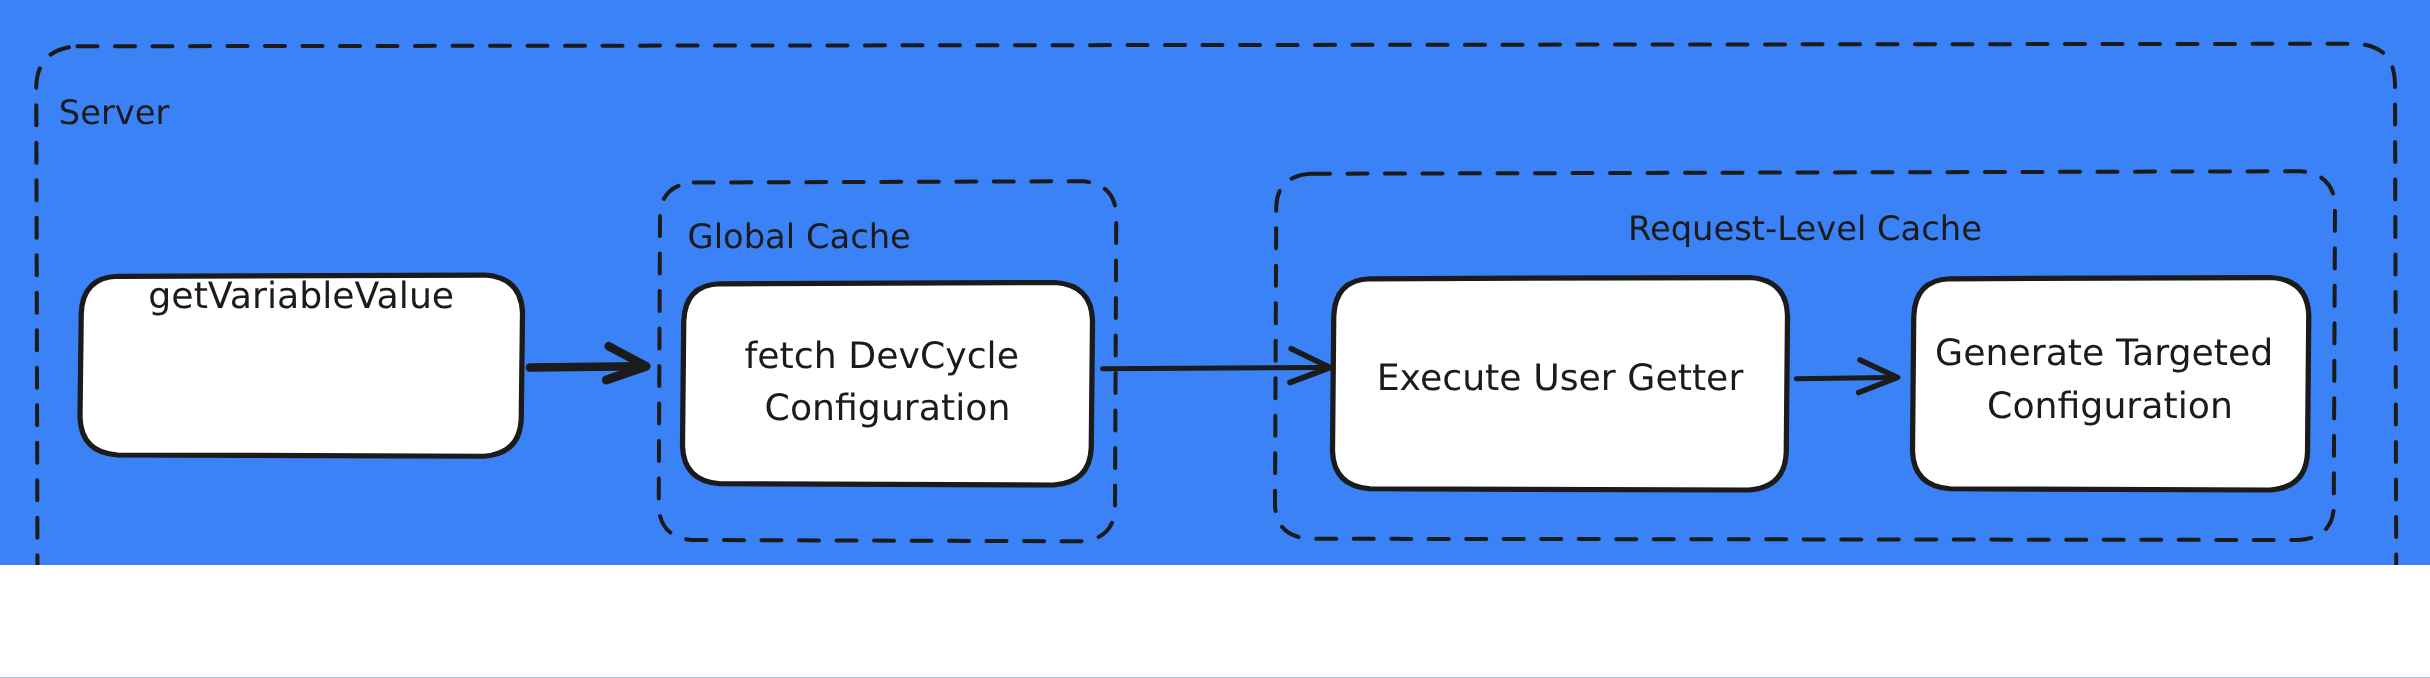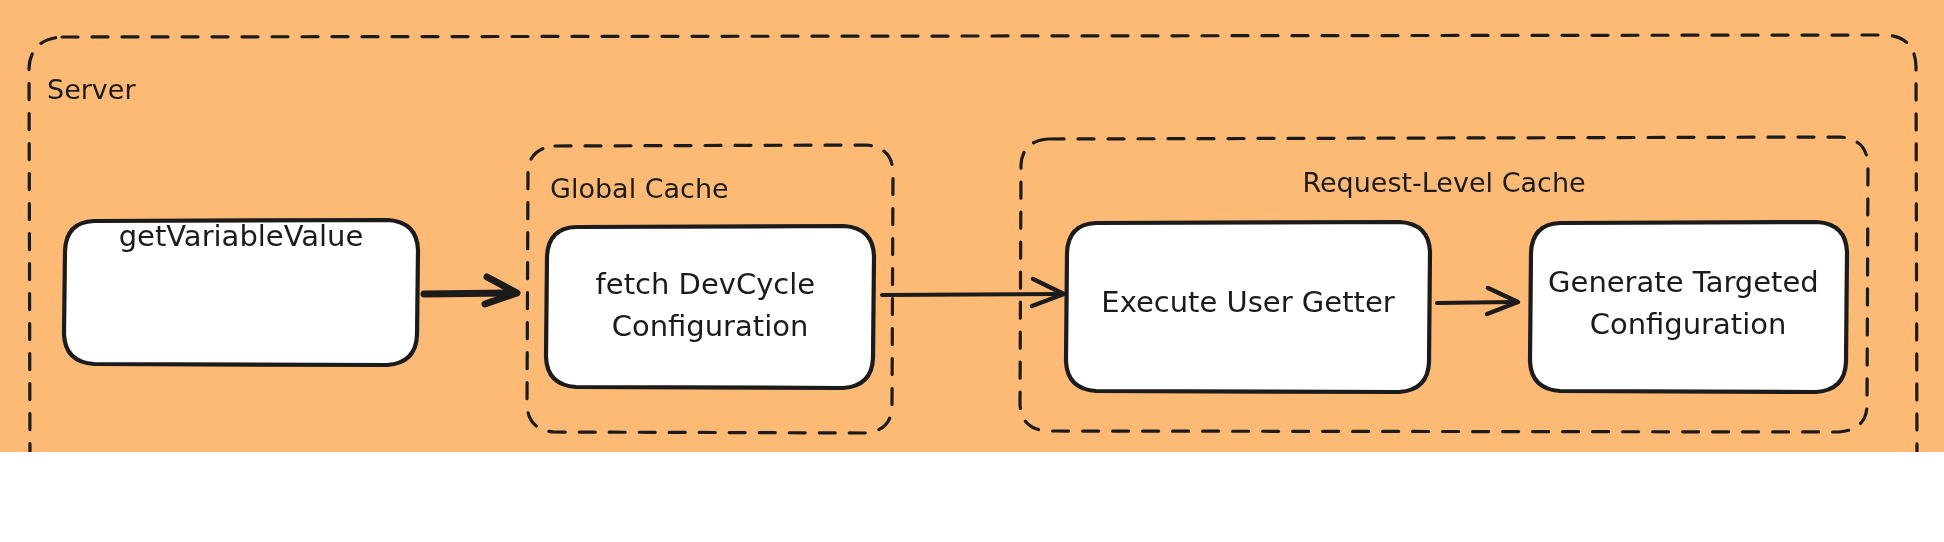--- a/index.html
+++ b/index.html
@@ -7,21 +7,21 @@
     padding: 0;
     background: #ffffff;
   }
   body {
     font-family: "DejaVu Sans", sans-serif;
   }
   #canvas-wrap {
     position: relative;
     width: 1944px;
     height: 452px;
-    background: #fdba74;
+    background: #3b82f6;
     overflow: hidden;
   }
   svg#diagram {
     position: absolute;
     left: 0;
     top: 0;
     width: 1944px;
     height: 542px;
   }
   .grp-label, .node-label {

